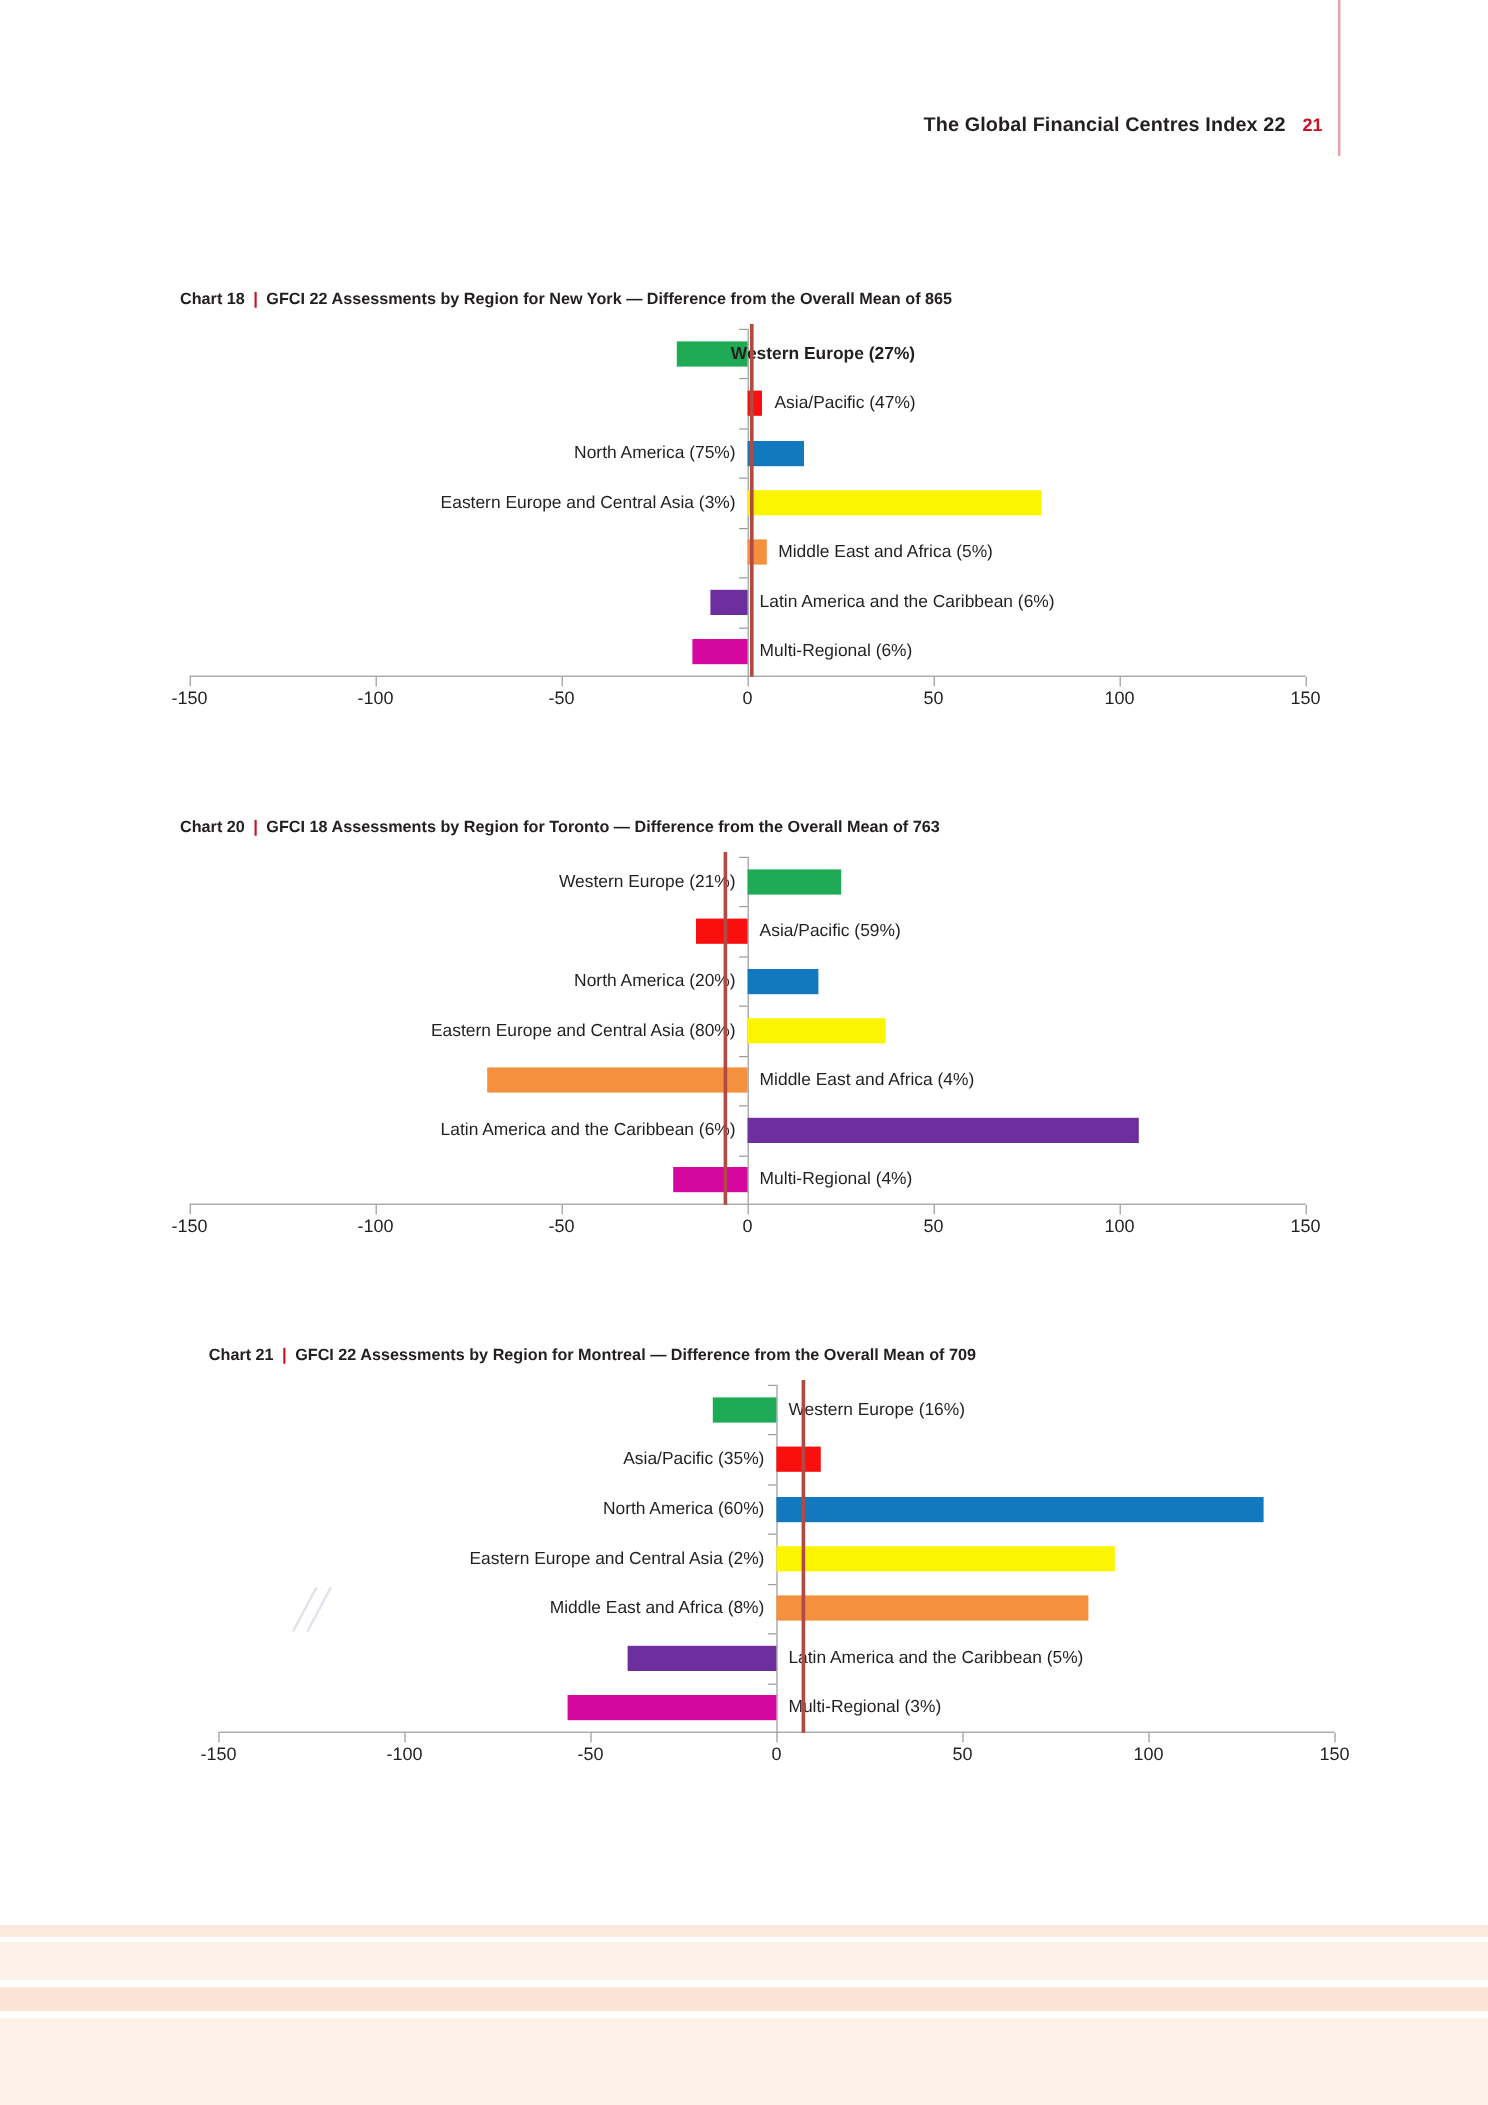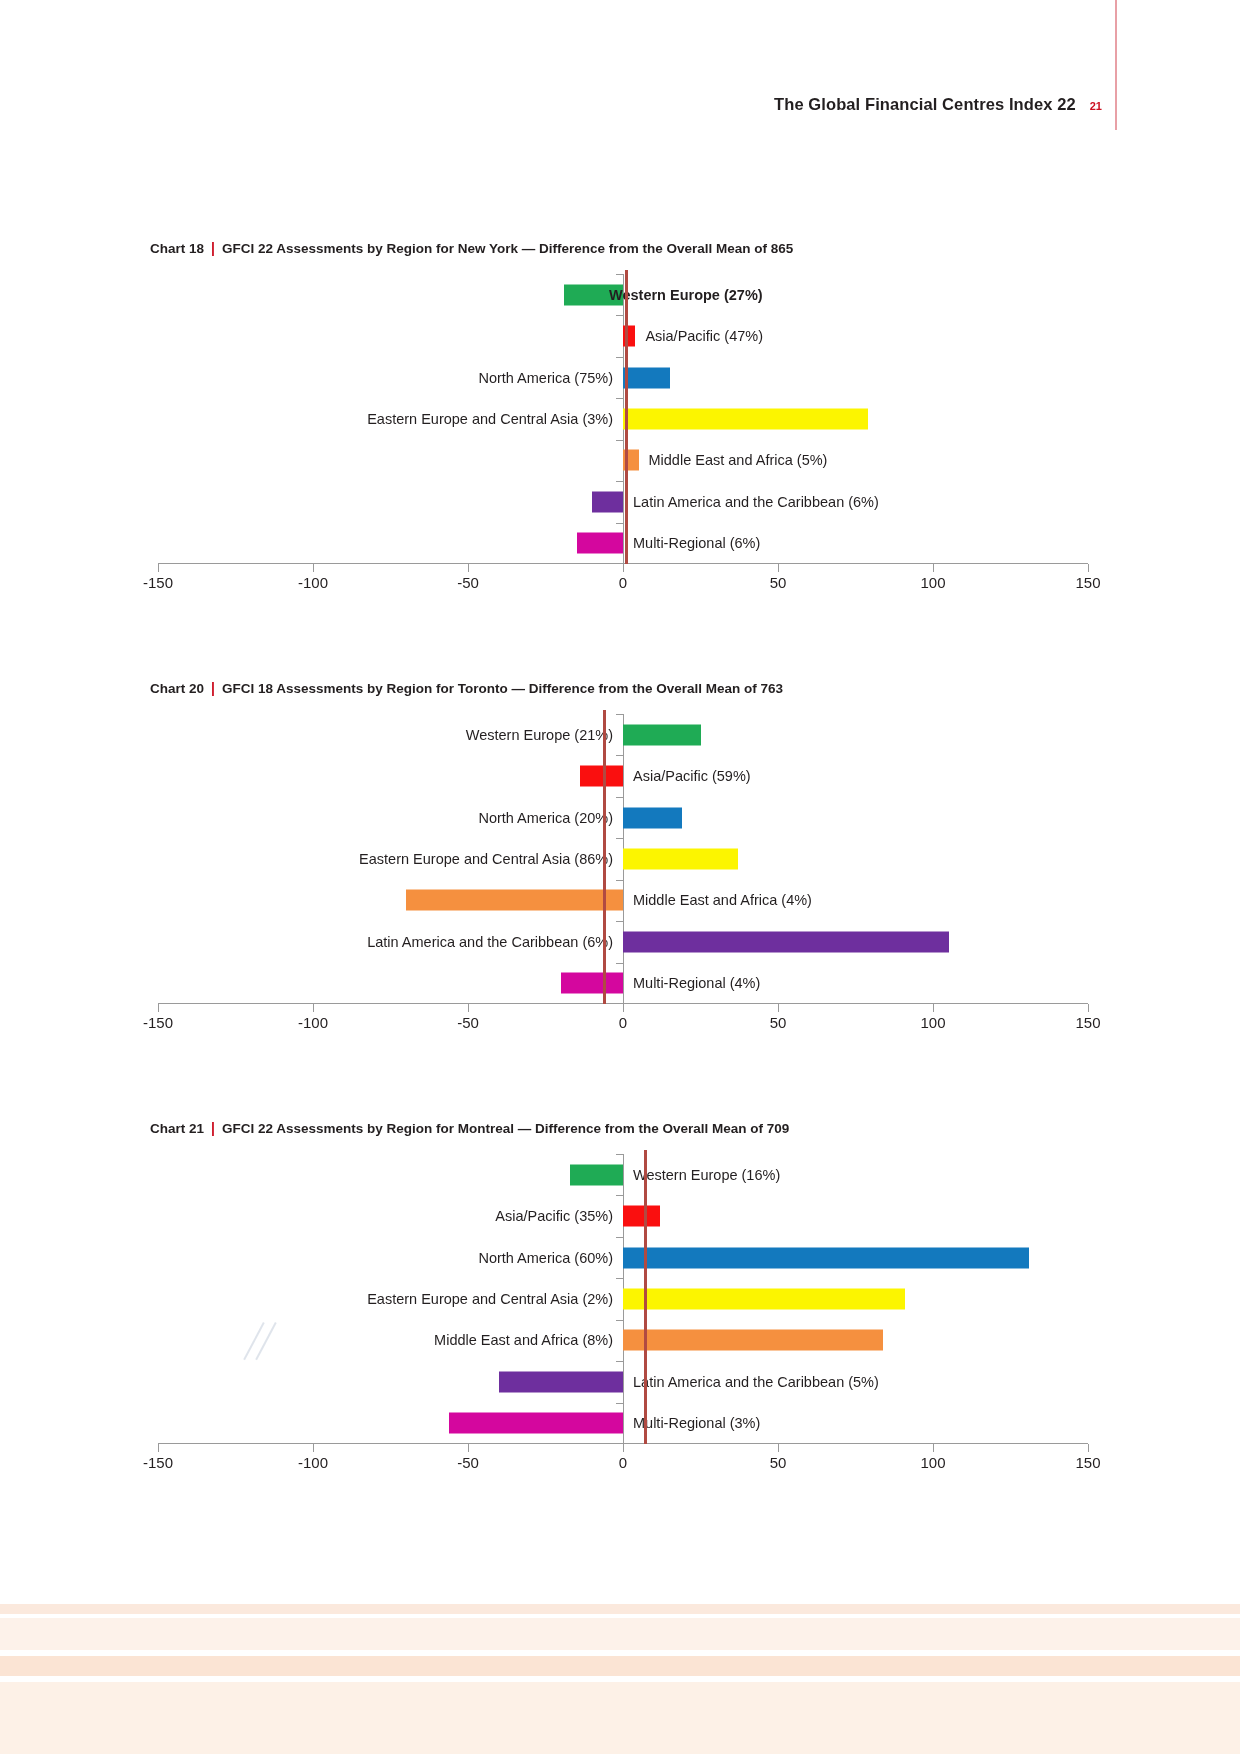--- a/index.html
+++ b/index.html
@@ -26,42 +26,42 @@
     gap: 14px;
     white-space: nowrap;
   }
   .page-header .title {
     font-size: 16.5px;
     font-weight: bold;
     color: #231f20;
     letter-spacing: .1px;
   }
   .page-header .folio {
-    font-size: 11px;
+    font-size: 15px;
     font-weight: bold;
     color: #cc1122;
   }
   .header-rule {
     position: absolute;
     top: 0;
     left: 1115px;
     width: 2px;
     height: 130px;
     background: #e8a0a6;
   }
 
   
   .chart-block {
     position: absolute;
     left: 150px;
     width: 960px;
   }
   #chart-19 { top: 240px; }
   #chart-20 { top: 680px; }
-  #chart-21 { top: 1120px; }
+  #chart-21 { top: 1120px; margin-left: 24px; }
 
   .chart-title {
     font-size: 13.5px;
     font-weight: bold;
     color: #231f20;
     white-space: nowrap;
     display: flex;
     align-items: baseline;
     gap: 7px;
     margin-bottom: 18px;
@@ -299,21 +299,21 @@
           <div class="bar-label right" style="left: 475px;">Asia/Pacific (59%)</div>
         </div>
         <div class="row" style="top: 82.8571px; height: 41.4286px;">
           <div class="tickmark" style="left: 458px;"></div>
           <div class="bar" style="left: 465px; width: 58.9px; background: rgb(19, 121, 190);"></div>
           <div class="bar-label left" style="right: 475px;">North America (20%)</div>
         </div>
         <div class="row" style="top: 124.286px; height: 41.4286px;">
           <div class="tickmark" style="left: 458px;"></div>
           <div class="bar" style="left: 465px; width: 114.7px; background: rgb(252, 245, 0);"></div>
-          <div class="bar-label left" style="right: 475px;">Eastern Europe and Central Asia (86%)</div>
+          <div class="bar-label left" style="right: 475px;">Eastern Europe and Central Asia (80%)</div>
         </div>
         <div class="row" style="top: 165.714px; height: 41.4286px;">
           <div class="tickmark" style="left: 458px;"></div>
           <div class="bar" style="left: 248px; width: 217px; background: rgb(245, 144, 63);"></div>
           <div class="bar-label right" style="left: 475px;">Middle East and Africa (4%)</div>
         </div>
         <div class="row" style="top: 207.143px; height: 41.4286px;">
           <div class="tickmark" style="left: 458px;"></div>
           <div class="bar" style="left: 465px; width: 325.5px; background: rgb(110, 47, 158);"></div>
           <div class="bar-label left" style="right: 475px;">Latin America and the Caribbean (6%)</div>

